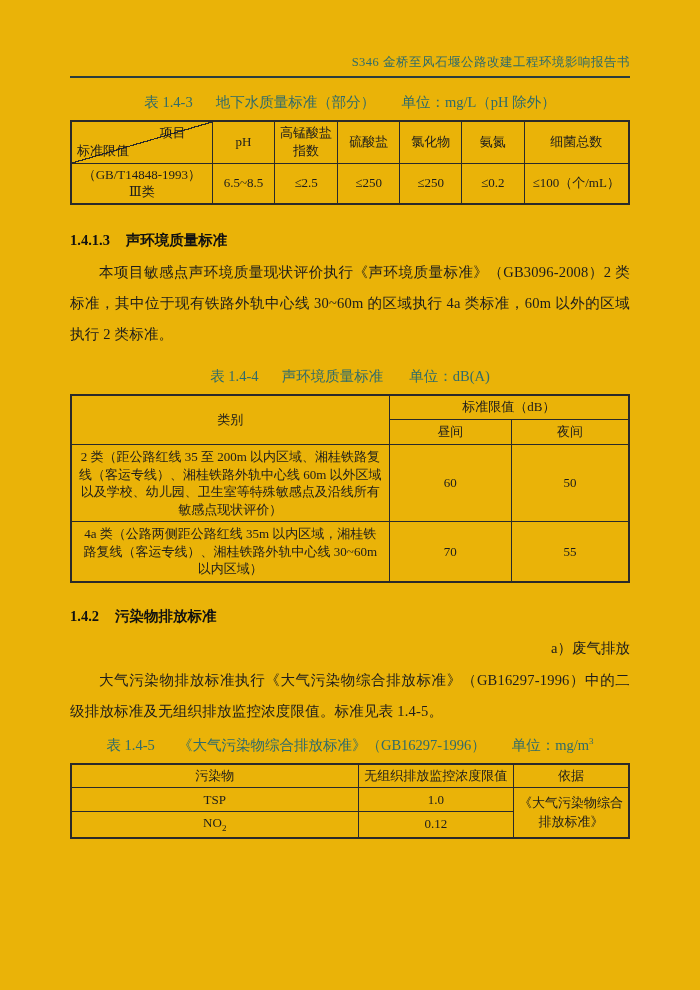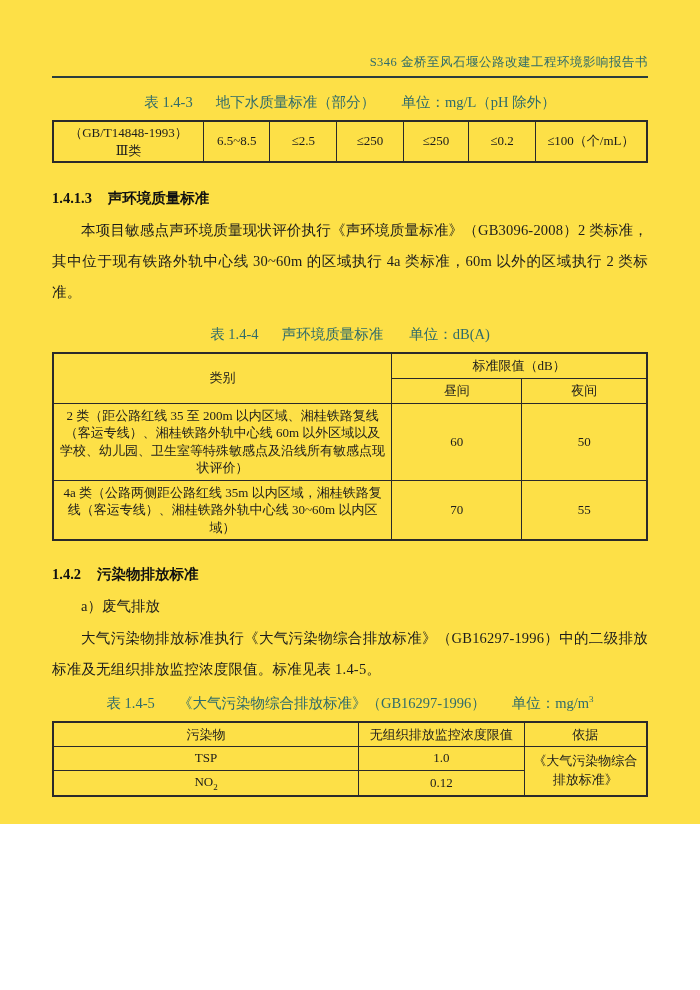--- a/index.html
+++ b/index.html
@@ -4,23 +4,23 @@
 <style>
   * { margin: 0; padding: 0; box-sizing: border-box; }
   html, body { background: #ffffff; }
   body {
     width: 700px; height: 990px;
     font-family: "Liberation Serif", "DejaVu Serif", serif;
     color: #1c1c1c;
     overflow: hidden;
   }
   .page {
-    width: 700px; height: 824px;
-    padding: 0 52px;
-    background: #fde047;
+    width: 700px; height: 990px;
+    padding: 0 70px;
+    background: #eab308;
     position: relative;
   }
   
   .doc-header {
     padding-top: 52px;
     padding-bottom: 5px;
     border-bottom: 2px solid #2b3d3d;
     text-align: right;
   }
   .doc-header .hdr-text {
@@ -90,20 +90,21 @@
     font-weight: bold;
     font-size: 14.5px;
     color: #111;
     margin-top: 26px;
   }
   .section-head .sec-num { margin-right: 1.1em; }
   .sub-head {
     font-size: 14.5px;
     margin-top: 13px;
     text-indent: 2em;
+    text-align: right;
   }
   p.body-para {
     font-size: 14.5px;
     line-height: 31px;
     text-align: justify;
     text-indent: 2em;
     margin-top: 7px;
     letter-spacing: 0.2px;
   }
 </style>
@@ -124,20 +125,32 @@
     <colgroup>
       <col style="width:140px">
         <col style="width:62px">
         <col style="width:62px">
       <col style="width:62px">
         <col style="width:61px">
         <col style="width:62px">
         <col style="width:104px">
     </colgroup>
     <tbody>
+        <tr>
+      <th class="diag-cell">
+        <span class="diag-top">项目</span>
+        <span class="diag-bottom">标准限值</span>
+      </th>
+      <th>pH</th>
+      <th>高锰酸盐指数</th>
+      <th>硫酸盐</th>
+      <th>氯化物</th>
+      <th>氨氮</th>
+      <th>细菌总数</th>
+    </tr>
     <tr>
       <td class="row-label">
         <div>（GB/T14848-1993）</div>
         <div>Ⅲ类</div>
       </td>
       <td>6.5~8.5</td>
       <td>≤2.5</td>
       <td>≤250</td>
       <td>≤250</td>
       <td>≤0.2</td>

